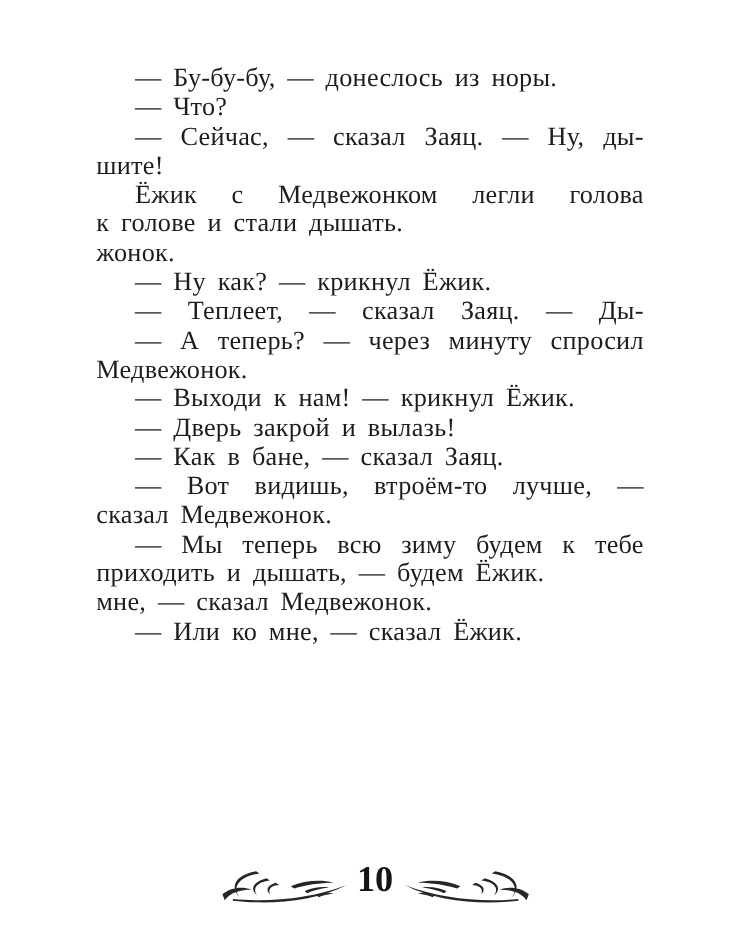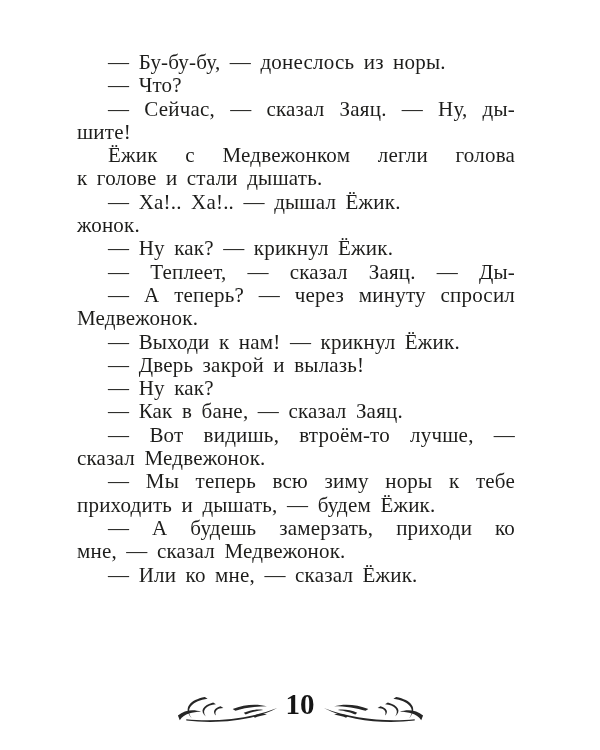--- a/index.html
+++ b/index.html
@@ -84,35 +84,32 @@
     </defs>
   </svg>
 
   <div class="text-block">
       <div class="line indent">— Бу-бу-бу, — донеслось из норы.</div>
       <div class="line indent">— Что?</div>
       <div class="line indent justify">— Сейчас, — сказал Заяц. — Ну, ды-</div>
       <div class="line">шите!</div>
       <div class="line indent justify">Ёжик с Медвежонком легли голова</div>
       <div class="line">к голове и стали дышать.</div>
-      <div class="line indent">— Ха!.. Ха!.. — дышал Ёжик.</div>
       <div class="line">жонок.</div>
       <div class="line indent">— Ну как? — крикнул Ёжик.</div>
       <div class="line indent justify">— Теплеет, — сказал Заяц. — Ды-</div>
       <div class="line indent justify">— А теперь? — через минуту спросил</div>
       <div class="line">Медвежонок.</div>
       <div class="line indent">— Выходи к нам! — крикнул Ёжик.</div>
       <div class="line indent">— Дверь закрой и вылазь!</div>
-      <div class="line indent">— Ну как?</div>
       <div class="line indent">— Как в бане, — сказал Заяц.</div>
       <div class="line indent justify">— Вот видишь, втроём-то лучше, —</div>
       <div class="line">сказал Медвежонок.</div>
-      <div class="line indent justify">— Мы теперь всю зиму норы к тебе</div>
+      <div class="line indent justify">— Мы теперь всю зиму будем к тебе</div>
       <div class="line">приходить и дышать, — будем Ёжик.</div>
-      <div class="line indent justify">— А будешь замерзать, приходи ко</div>
       <div class="line">мне, — сказал Медвежонок.</div>
       <div class="line indent">— Или ко мне, — сказал Ёжик.</div>
     </div>
 
   <div class="footer">
     <svg class="flourish left" viewBox="0 0 110 28">
       <use href="#flourish-shape"></use>
     </svg>
     <span class="pagenum">10</span>
     <svg class="flourish right" viewBox="0 0 110 28">

